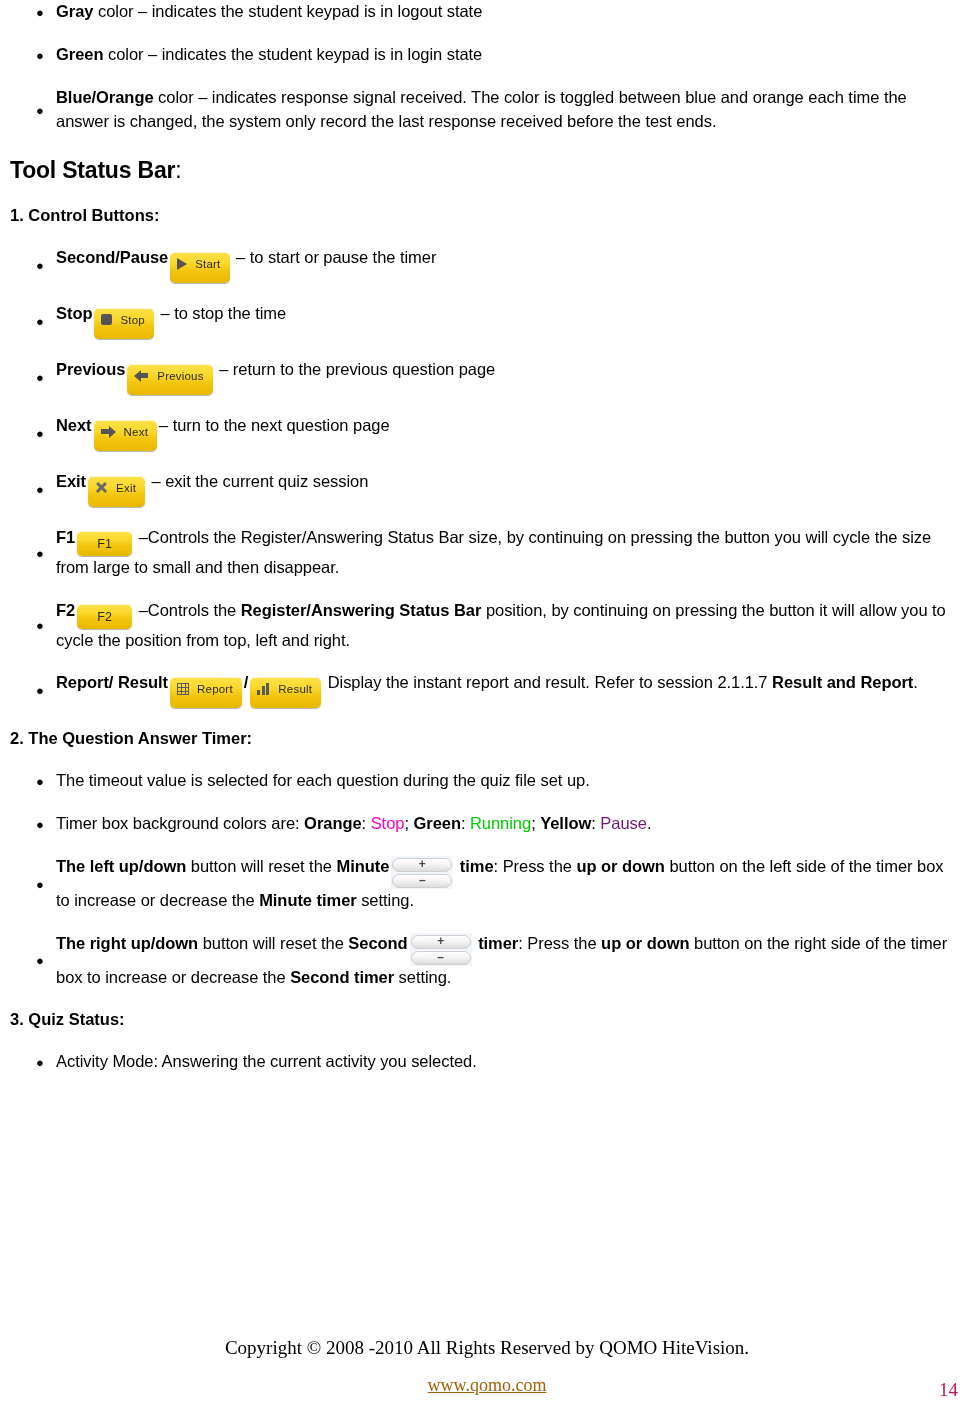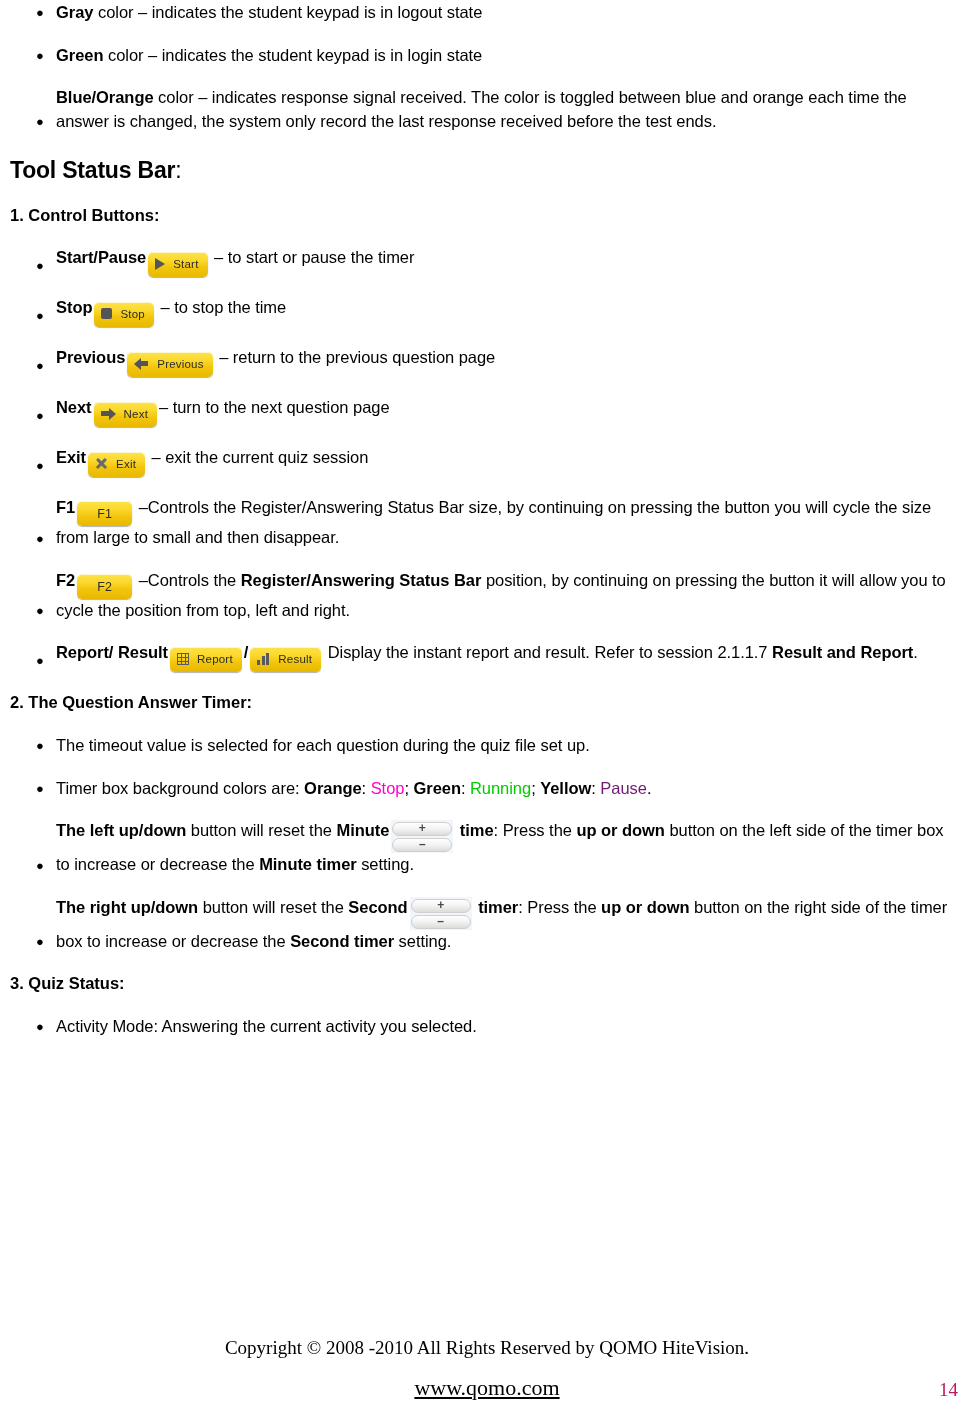--- a/index.html
+++ b/index.html
@@ -20,21 +20,21 @@
     position: relative;
     width: 974px;
     height: 1417px;
     box-sizing: border-box;
     padding: 0 12px 0 10px;
   }
 
   
   .bullet-row {
     display: flex;
-    align-items: flex-end;
+    align-items: center;
     margin: 0 12px 19px 0;
   }
 
   .bullet-mark {
     flex: 0 0 auto;
     width: 46px;
     text-align: left;
     padding-left: 26px;
     box-sizing: border-box;
     font-size: 16px;
@@ -71,21 +71,21 @@
   p.note-line {
     font-size: 16.5px;
     line-height: 23px;
     margin: 0 0 20px 0;
   }
 
   
   .btn {
     display: inline-block;
     vertical-align: -6px;
-    height: 25px;
+    height: 31px;
     line-height: 23px;
     border-radius: 5px;
     background: linear-gradient(180deg,
         #fde24a 0%,
         #fbd82c 34%,
         #f2c50c 62%,
         #e8b800 100%);
     box-shadow: inset 0 1px 0 rgba(255,255,255,.75),
                 0 1px 1px rgba(0,0,0,.30);
     padding: 0 9px 0 7px;
@@ -250,22 +250,22 @@
     font-size: 19px;
     line-height: 26px;
     color: #000;
     margin-bottom: 14px;
   }
   .footer .bottomrow {
     position: relative;
     height: 26px;
   }
   .footer .site {
-    font-size: 22px;
-    color: #000000;
+    font-size: 18px;
+    color: #a16207;
     text-decoration: underline;
   }
   .footer .pageno {
     position: absolute;
     right: 16px;
     bottom: 0;
     font-size: 19px;
     color: #be185d;
     font-family: "Liberation Serif", serif;
     text-align: right;
@@ -297,21 +297,21 @@
     </div>
   </div>
 
   <h2 class="section-title"><span>Tool Status Bar</span><span style="font-weight:normal">:</span></h2>
 
   <h3 class="sub-title">1. Control Buttons:</h3>
 
   <div class="bullet-row">
     <span class="bullet-mark"></span>
     <div class="bullet-body">
-      <span class="b">Start/Pause</span><span class="btn"><span class="ico ico-play"></span><span class="lbl">Start</span></span><span> – to start or pause the timer</span>
+      <span class="b">Second/Pause</span><span class="btn"><span class="ico ico-play"></span><span class="lbl">Start</span></span><span> – to start or pause the timer</span>
     </div>
   </div>
 
   <div class="bullet-row">
     <span class="bullet-mark"></span>
     <div class="bullet-body">
       <span class="b">Stop</span><span class="btn"><span class="ico ico-square"></span><span class="lbl">Stop</span></span><span> – to stop the time</span>
     </div>
   </div>
 

